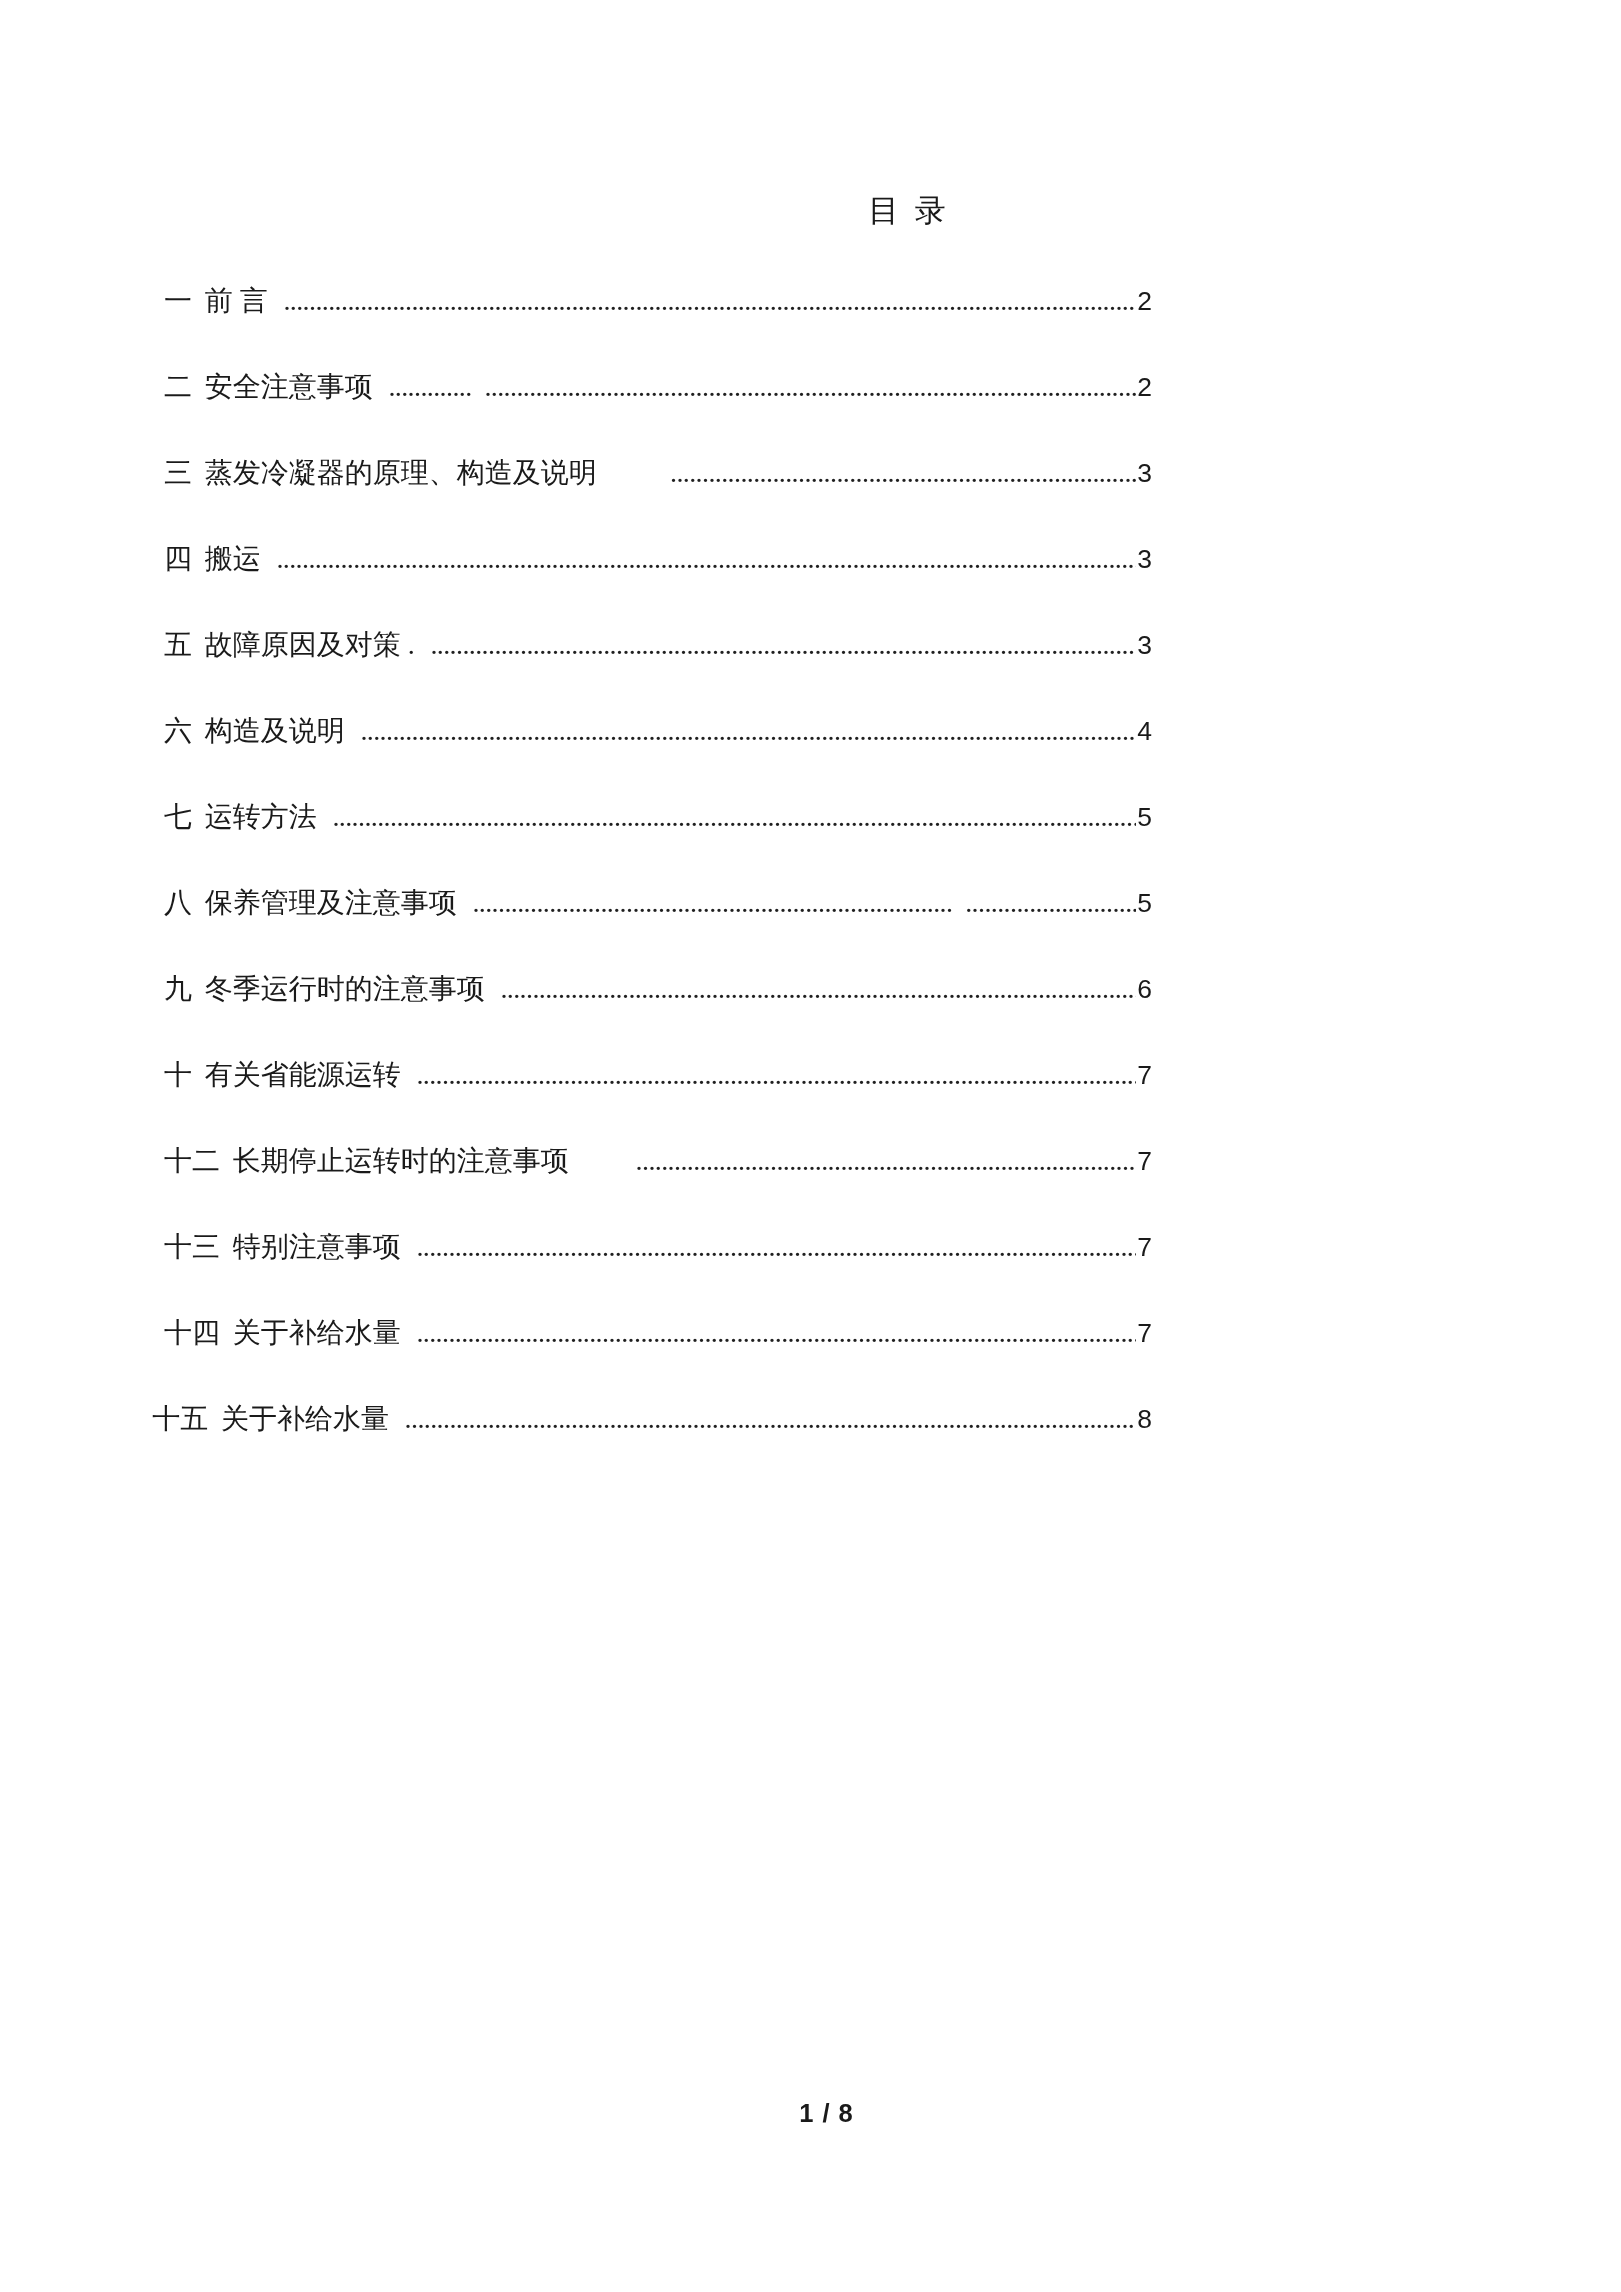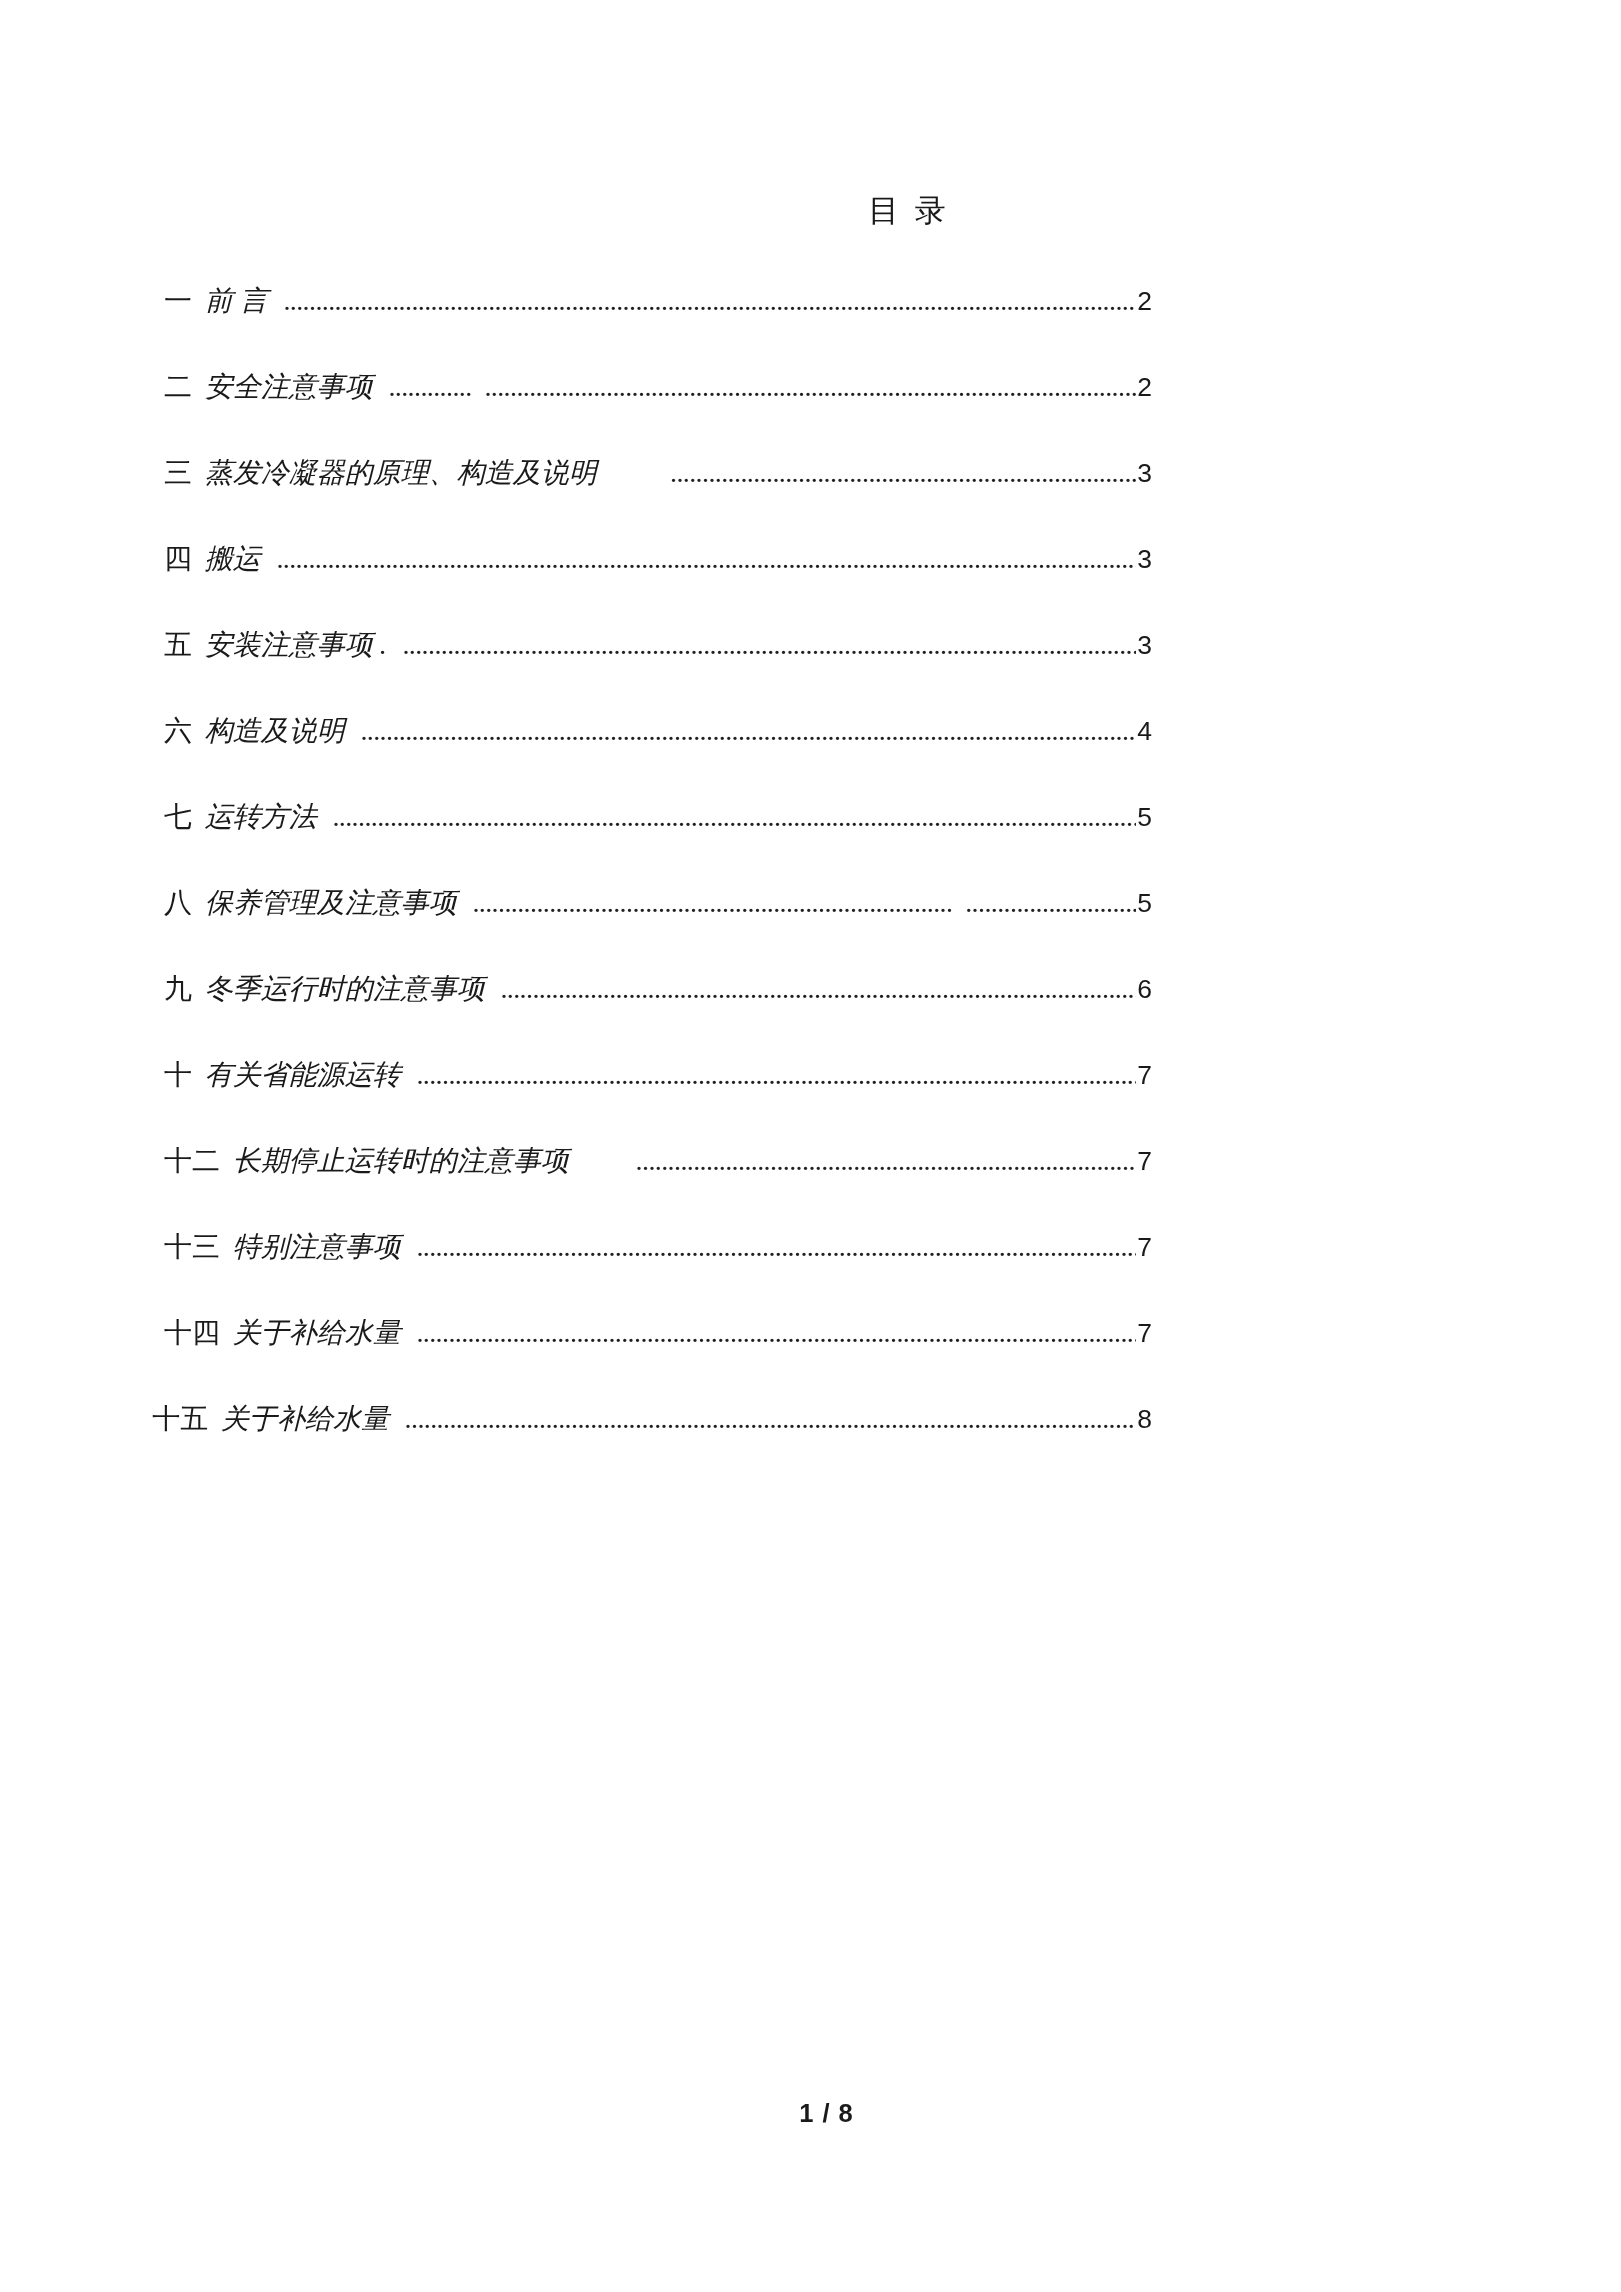--- a/index.html
+++ b/index.html
@@ -33,21 +33,21 @@
   }
   .row {
     height: 86px;
     display: flex;
     align-items: center;
     font-size: 28px;
     line-height: 1;
   }
   .row:last-child .num { margin-left: -11.8px; text-align: right; } 
   .num   { white-space: pre; margin-right: 12.7px; }
-  .title { white-space: pre; font-style: italic; }
+  .title { white-space: pre; }
   .leader {
     flex: 1;
     min-width: 0;
     overflow: hidden;
     white-space: pre;
     margin-left: 15.7px;
     font-size: 28px;
     letter-spacing: -0.6px;
     color: #1f1f1f;
   }
@@ -93,21 +93,21 @@
       <span class="pagenum">3</span>
     </div>
     <div class="row">
       <span class="num">四</span>
       <span class="title">搬运</span>
       <span class="leader">......................................................................................................................................................</span>
       <span class="pagenum">3</span>
     </div>
     <div class="row">
       <span class="num">五</span>
-      <span class="title">安装注意事项 .</span>
+      <span class="title">故障原因及对策 .</span>
       <span class="leader">......................................................................................................................................................</span>
       <span class="pagenum">3</span>
     </div>
     <div class="row">
       <span class="num">六</span>
       <span class="title">构造及说明</span>
       <span class="leader">......................................................................................................................................................</span>
       <span class="pagenum">4</span>
     </div>
     <div class="row">

